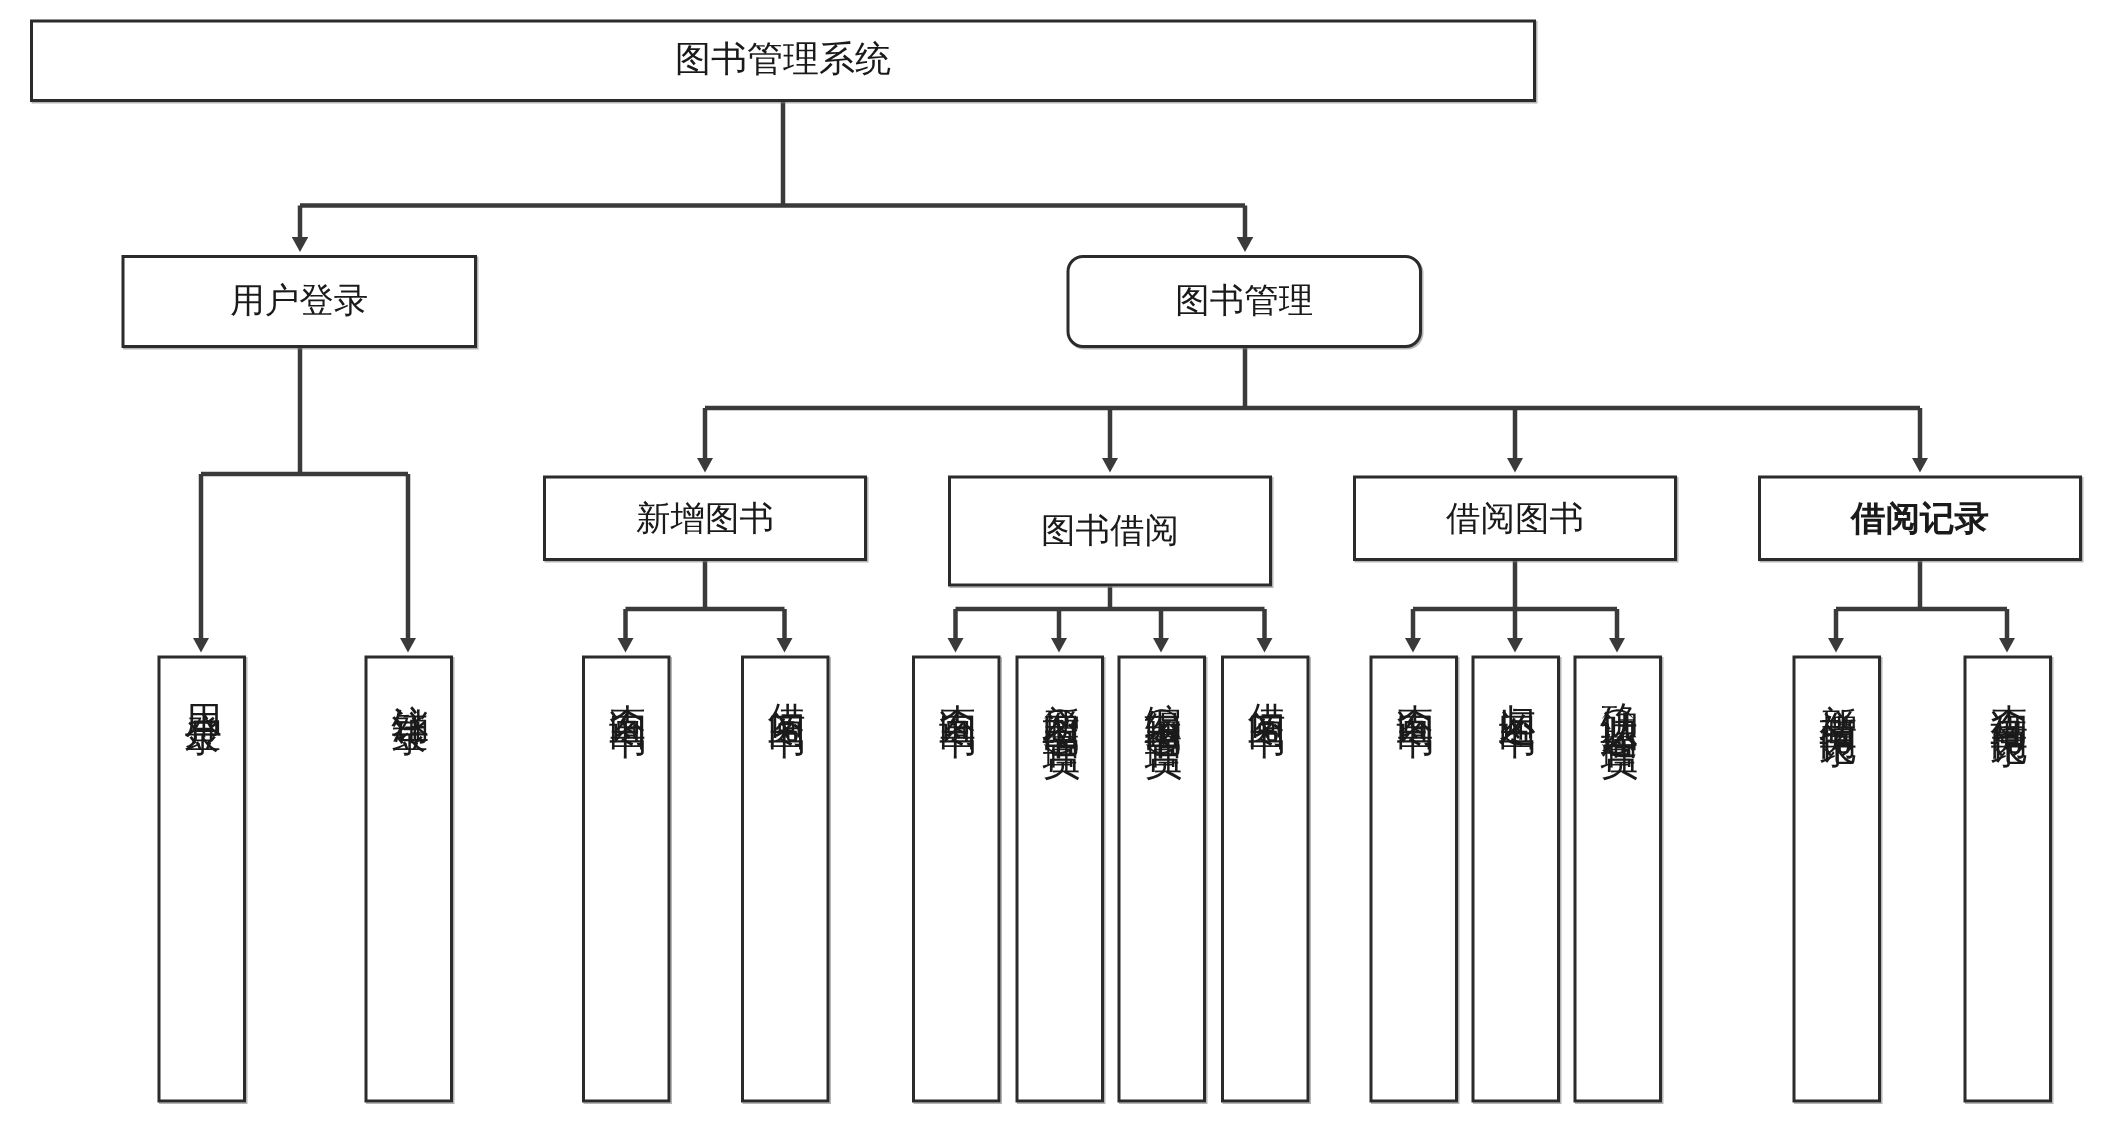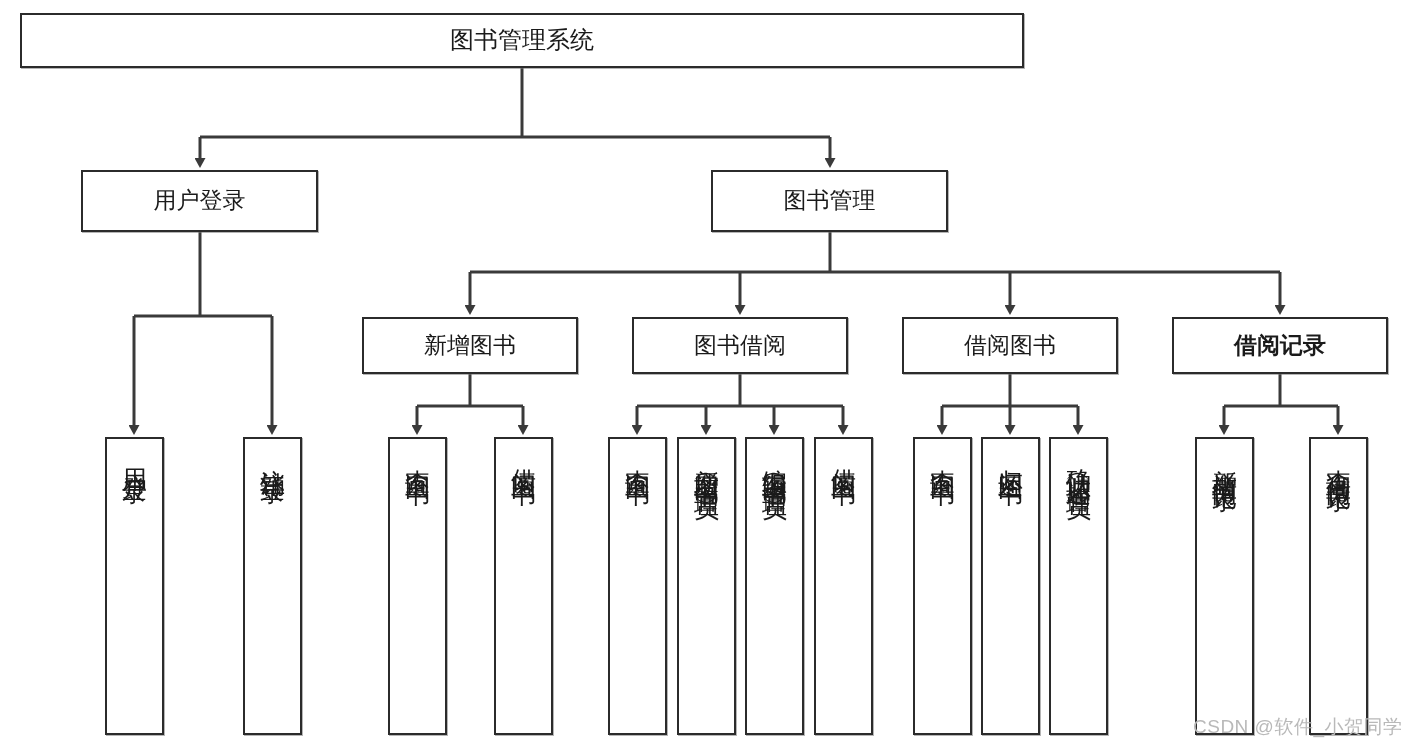--- a/index.html
+++ b/index.html
@@ -130,29 +130,29 @@
   </svg>
 
   <div class="node horiz root" style="left:20px; top:13px; width:1004px; height:55px;">
     <span class="lbl">图书管理系统</span>
   </div>
 
   <div class="node horiz" style="left:81px; top:170px; width:237px; height:62px;">
     <span class="lbl">用户登录</span>
   </div>
 
-  <div class="node horiz" style="left:711px; top:170px; width:237px; height:62px;">
+  <div class="node horiz" style="left:711px; top:170px; width:237px; height:62px;border-radius:11px;">
     <span class="lbl">图书管理</span>
   </div>
 
   <div class="node horiz" style="left:362px; top:317px; width:216px; height:57px;">
     <span class="lbl">新增图书</span>
   </div>
 
-  <div class="node horiz" style="left:632px; top:317px; width:216px; height:57px;">
+  <div class="node horiz" style="left:632px; top:317px; width:216px; height:74px;">
     <span class="lbl">图书借阅</span>
   </div>
 
   <div class="node horiz" style="left:902px; top:317px; width:216px; height:57px;">
     <span class="lbl">借阅图书</span>
   </div>
 
   <div class="node horiz" style="left:1172px; top:317px; width:216px; height:57px;font-weight:bold;">
     <span class="lbl">借阅记录</span>
   </div>
@@ -202,15 +202,14 @@
   </div>
 
   <div class="node vert" style="left:1195px; top:437px; width:59px; height:298px;">
     <span class="lbl">新增借阅记录</span>
   </div>
 
   <div class="node vert" style="left:1309px; top:437px; width:59px; height:298px;">
     <span class="lbl">查询借阅记录</span>
   </div>
 
-  <div class="watermark" style="left:1193px; top:714px;">CSDN @软件_小贺同学</div>
 
 </div>
 
 </body></html>

